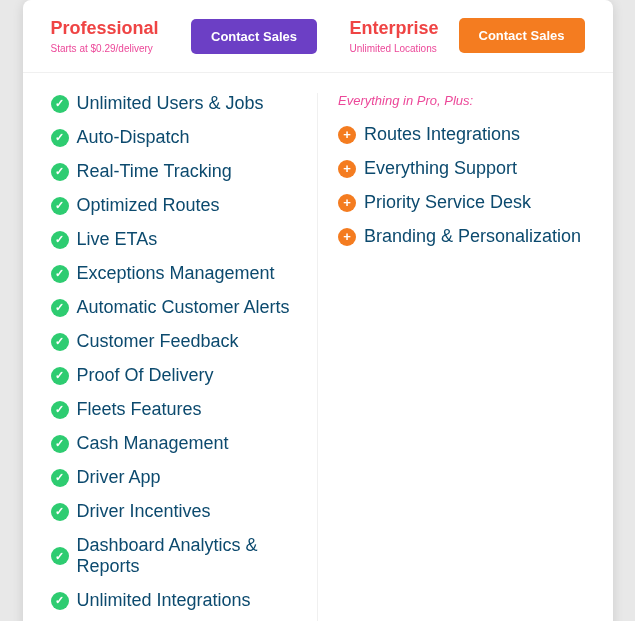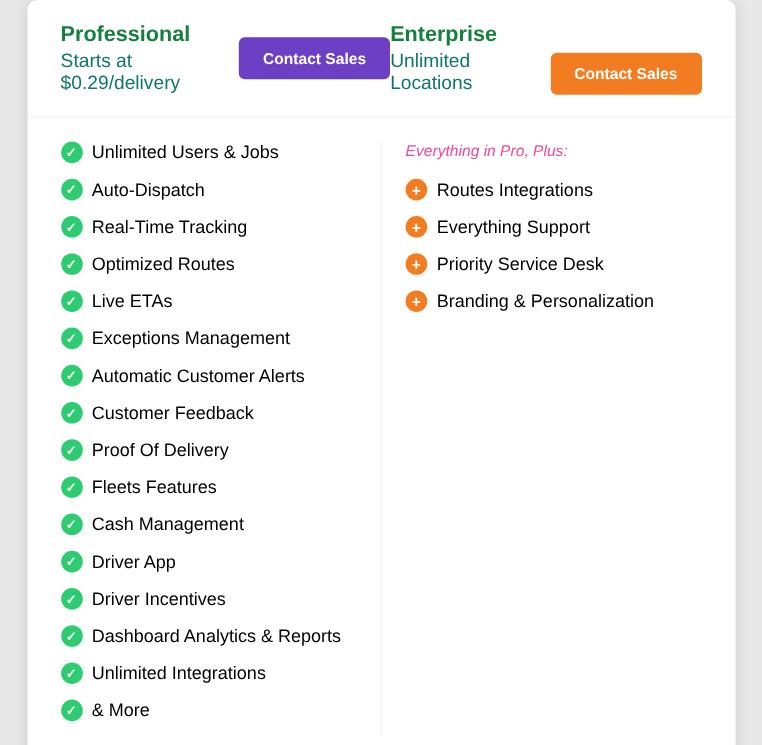--- a/index.html
+++ b/index.html
@@ -36,26 +36,26 @@
     }
 
     .plan-info {
       display: flex;
       flex-direction: column;
     }
 
     .plan-name {
       font-size: 18px;
       font-weight: 700;
-      color: #15803d;
+      color: #ef4444;
     }
 
     .plan-price {
-      font-size: 16px;
-      color: #0f766e;
+      font-size: 10px;
+      color: #ec4899;
       margin-top: 4px;
     }
 
     .contact-btn-purple {
       background: #6c3fc5;
       color: #fff;
       border: none;
       border-radius: 5px;
       padding: 10px 20px;
       font-size: 13px;
@@ -131,34 +131,34 @@
 
     .plus-icon::after {
       content: '+';
       color: white;
       font-size: 13px;
       font-weight: bold;
       line-height: 1;
     }
 
     .feature-text {
-      font-size: 15px;
-      color: #000000;
+      font-size: 18px;
+      color: #0c4a6e;
     }
 
     .everything-label {
       font-style: italic;
       color: #ec4899;
       font-size: 13px;
       margin-bottom: 16px;
     }
 
     .header-right {
       display: flex;
-      align-items: flex-end;
+      align-items: flex-start;
       gap: 20px;
     }
   </style>
 </head>
 <body>
 
 <div class="pricing-card">
 
   <div class="pricing-header">
 

